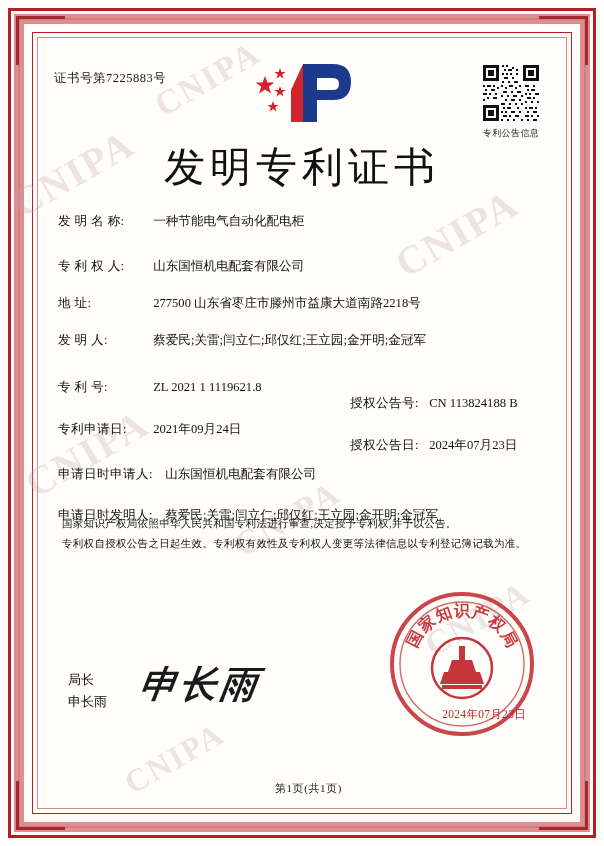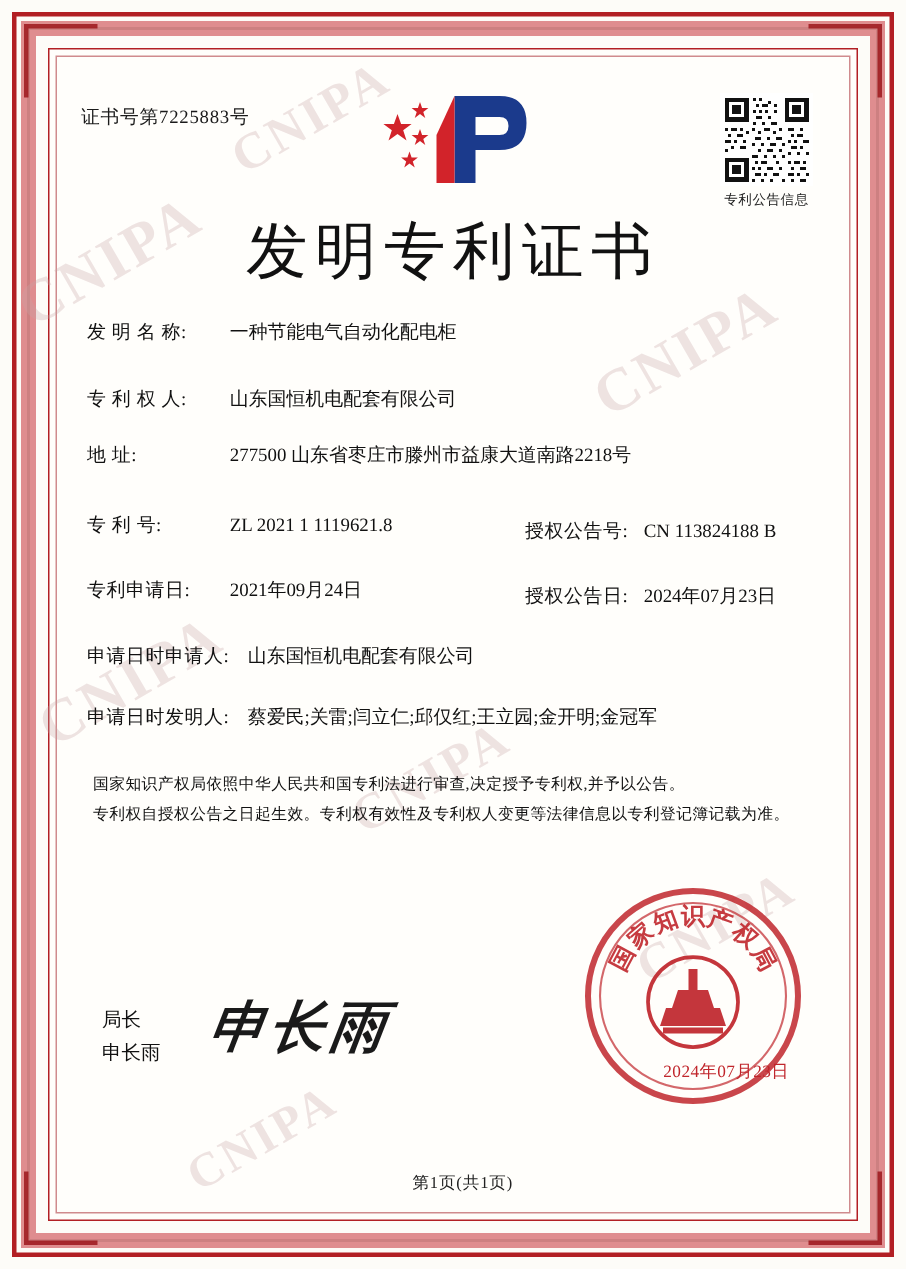--- a/index.html
+++ b/index.html
@@ -163,21 +163,21 @@
     display: inline-block;
     width: 92px;
     letter-spacing: 0.4px;
   }
   .fvalue {
     display: inline-block;
   }
   .frow .col2 {
     position: absolute;
     left: 292px;
-    top: 4px;
+    top: 16px;
   }
   .col2 .flabel {
     width: 76px;
   }
 
   .notice {
     position: absolute;
     top: 470px;
     left: 18px;
     right: 18px;
@@ -395,20 +395,24 @@
       <div class="frow" style="margin-top:26px;font-family:Liberation Serif, serif;">
         <span class="flabel">专 利 权 人:</span>
         <span class="fvalue">山东国恒机电配套有限公司</span>
       </div>
 
       <div class="frow">
         <span class="flabel">地        址:</span>
         <span class="fvalue">277500 山东省枣庄市滕州市益康大道南路2218号</span>
       </div>
 
+      <div class="frow">
+        <span class="flabel">发 明 人:</span>
+        <span class="fvalue">蔡爱民;关雷;闫立仁;邱仅红;王立园;金开明;金冠军</span>
+      </div>
 
       <div class="frow" style="margin-top:28px;">
         <span class="flabel">专 利 号:</span>
         <span class="fvalue">ZL 2021 1 1119621.8</span>
         <span class="col2">
           <span class="flabel">授权公告号:</span>
           <span class="fvalue">CN 113824188 B</span>
         </span>
       </div>
 

